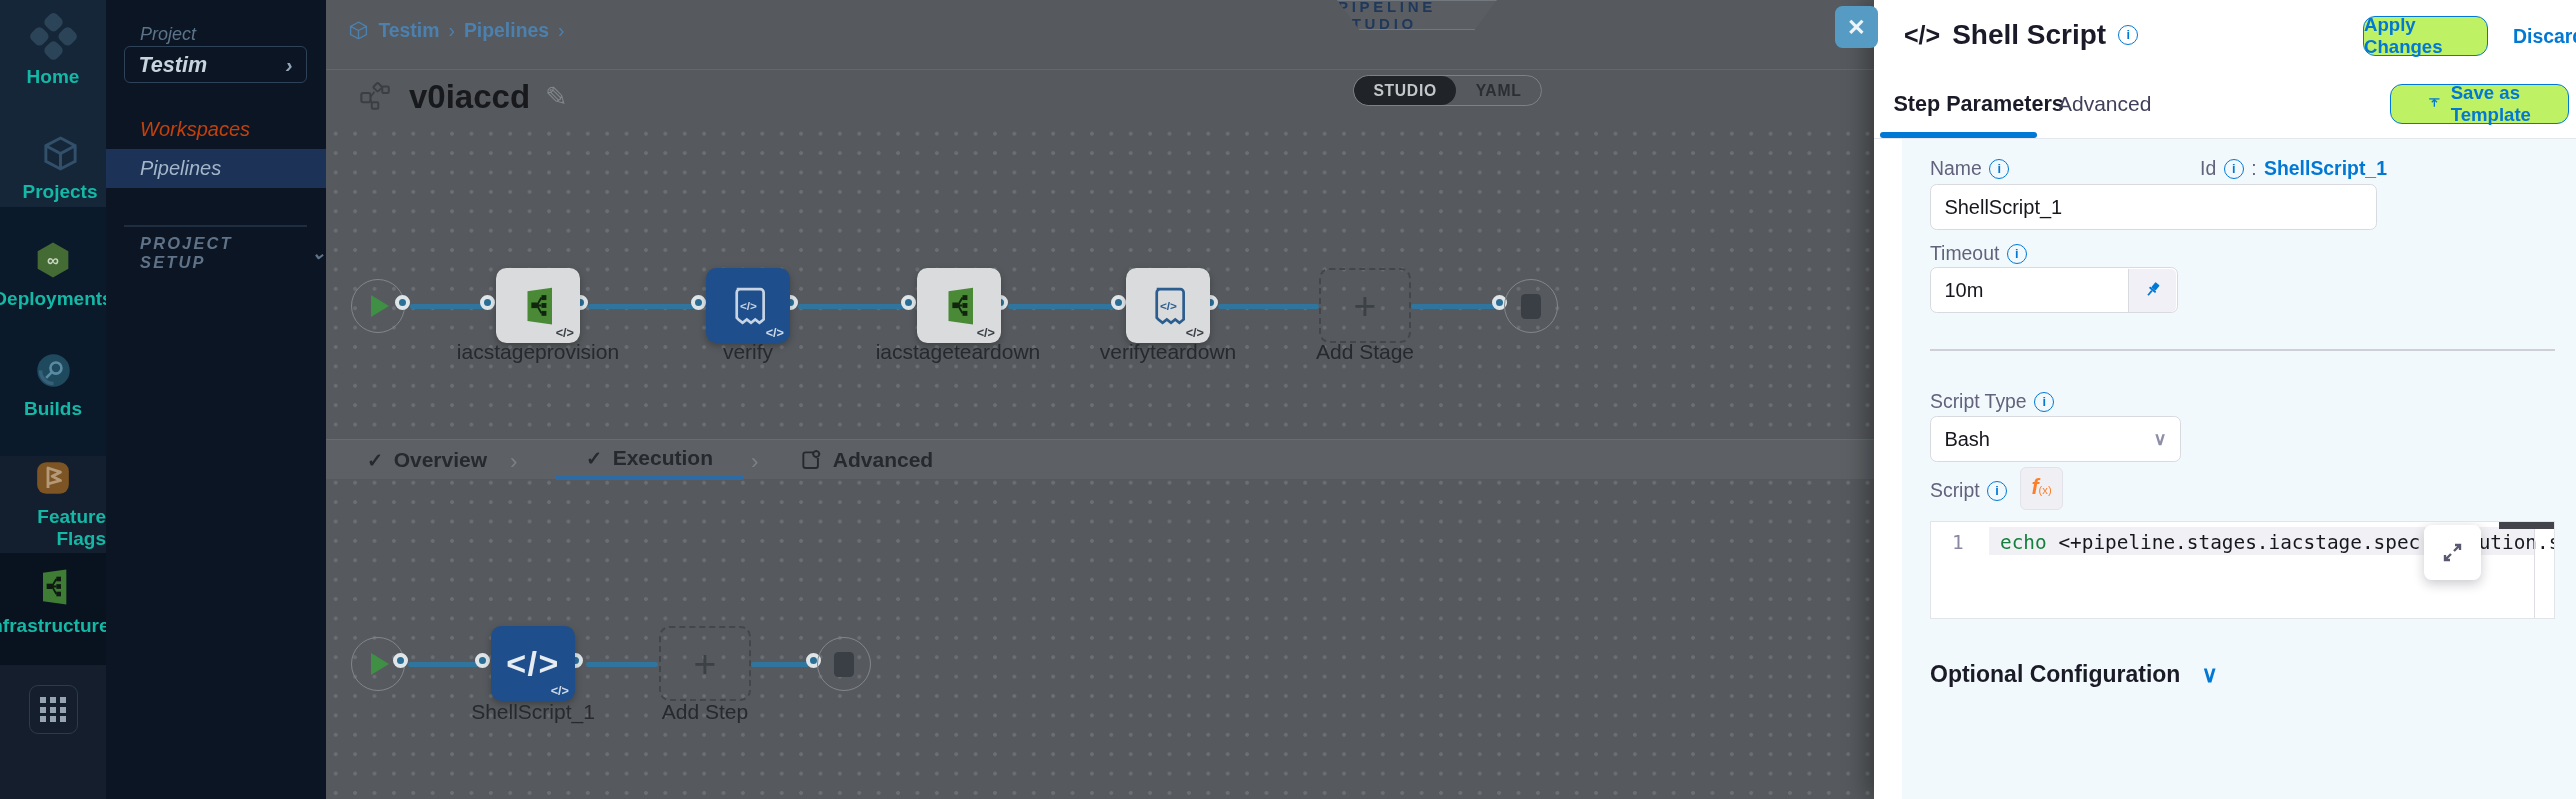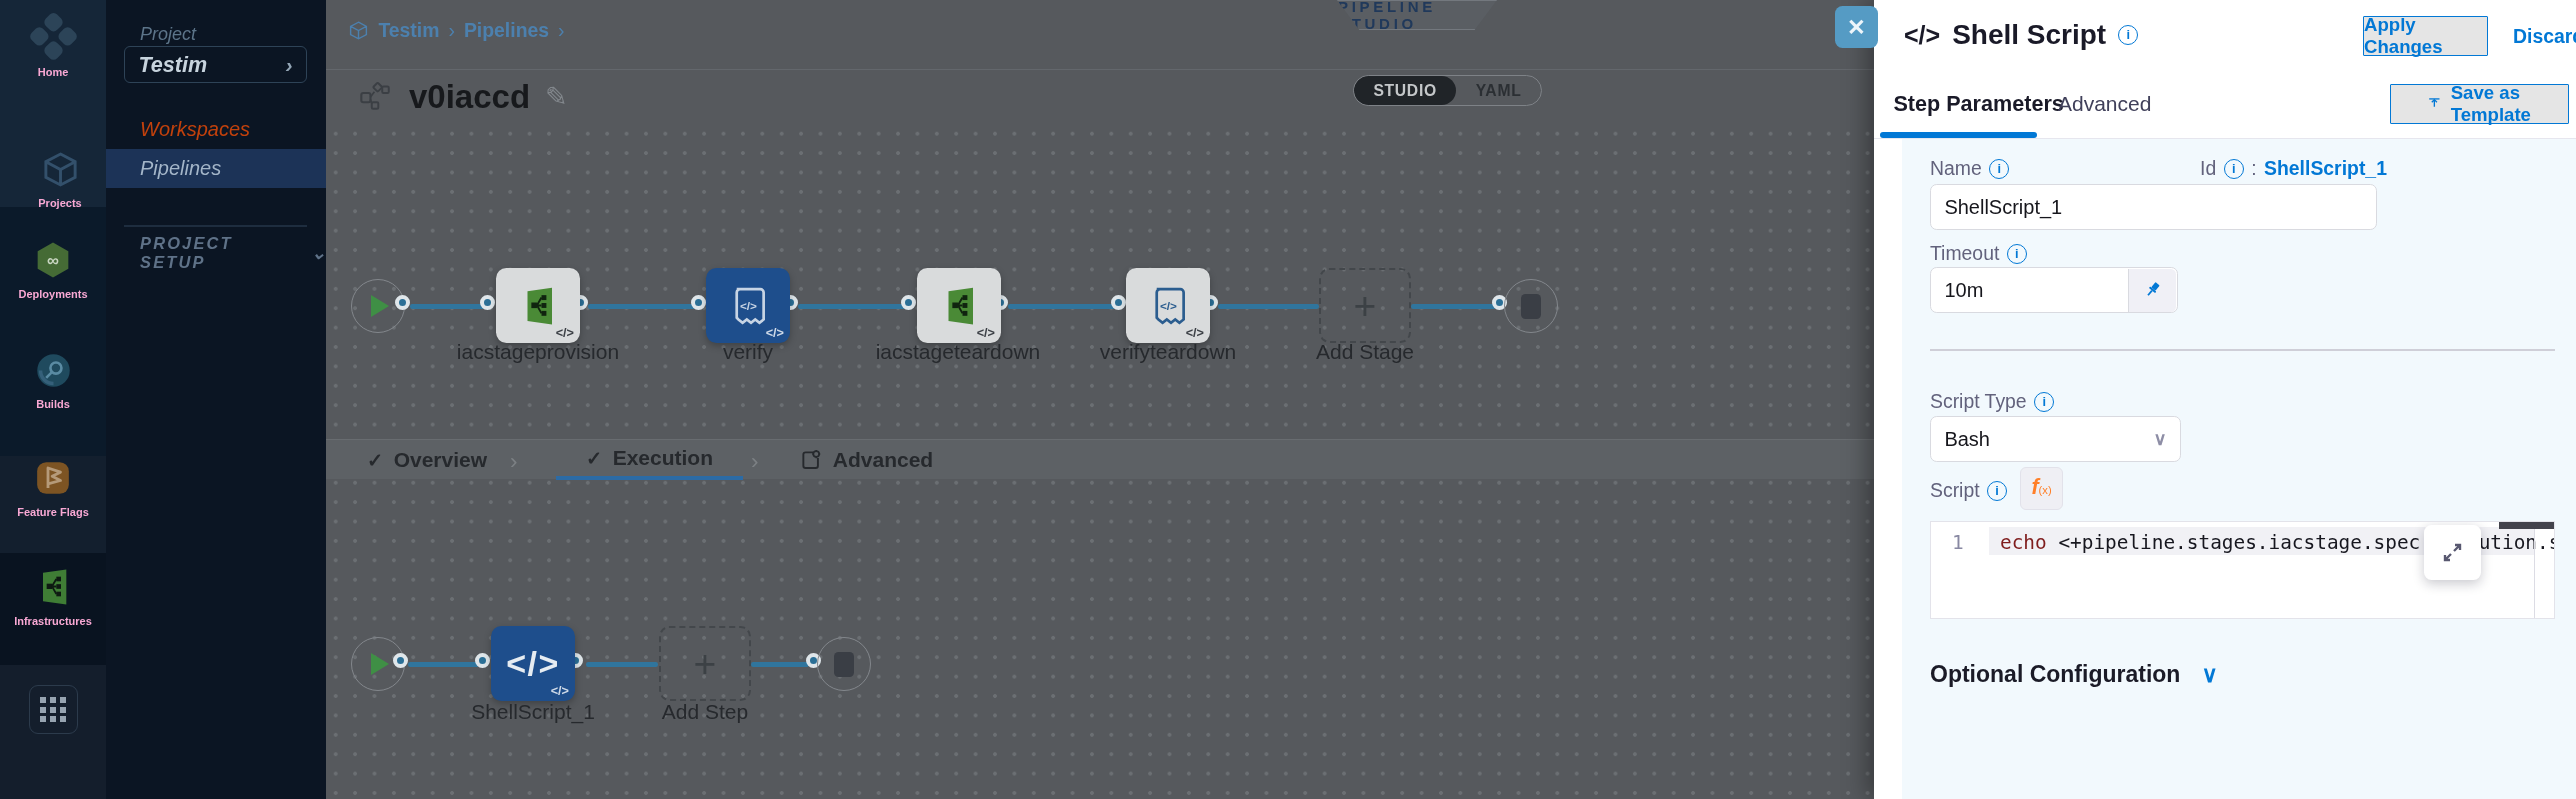--- a/index.html
+++ b/index.html
@@ -7,21 +7,21 @@
   body { font-family:"Liberation Sans", sans-serif; background:#56595d; position:relative; }
 
   
   .rail { position:absolute; left:0; top:0; width:106px; height:799px; background:#0b1a2a; z-index:5; }
   .rail-hl { position:absolute; left:0; width:106px; }
   .hl-top { top:0; height:207px; background:#152638; }
   .hl-ff  { top:456px; height:97px; background:#131f2e; }
   .hl-infra { top:553px; height:112px; background:#091320; }
   .hl-bot { top:665px; height:134px; background:#141e2c; }
   .rail-item { position:absolute; left:0; width:106px; display:flex; flex-direction:column; align-items:center; gap:7.5px; }
-  .rail-label { font-size:11px; color:#f9a8d4; font-weight:700; text-align:center; }
+  .rail-label { font-size:19px; color:#14b8a6; font-weight:700; text-align:right; }
   .logo-diamond { width:39px; height:39px; transform:rotate(45deg); display:grid; grid-template-columns:16.4px 16.4px; grid-template-rows:16.4px 16.4px; gap:3.7px; }
   .logo-diamond span { background:#2c4458; border-radius:5.2px; display:block; }
   .grid-btn { width:49px; height:49px; border:1.5px solid #2c3b4c; border-radius:9px; display:flex; align-items:center; justify-content:center; }
   .grid-dots { display:grid; grid-template-columns:repeat(3,6px); grid-template-rows:repeat(3,6px); gap:3.7px; }
   .grid-dots i { background:#97a4b1; display:block; }
 
   
   .pnav { position:absolute; left:106px; top:0; width:220px; height:799px; background:#0b1523; z-index:5;font-style:italic; }
   .pnav-label { position:absolute; left:34px; top:24px; font-size:18px; color:#5c7489; }
   .proj-select { position:absolute; left:18px; top:46px; width:183px; height:37px; border:1.5px solid #2e4357; border-radius:6px; display:flex; align-items:center; justify-content:space-between; padding:0 13.4px; }
@@ -75,21 +75,21 @@
 
   
   .xbtn { position:absolute; left:1835px; top:6px; width:43px; height:42px; background:#559bc4; border-radius:7.5px; z-index:9;
     display:flex; align-items:center; justify-content:center; color:#eef5fa; font-size:22.4px; font-weight:700; }
   .drawer { position:absolute; left:1874px; top:0; width:702px; height:799px; background:#ffffff; z-index:8; box-shadow:-7.5px 0 22.4px rgba(0,0,0,.35); }
   .d-head { position:absolute; left:0; top:0; width:100%; height:72px; background:#fff; }
   .d-title { position:absolute; left:30px; top:19.4px; display:flex; align-items:center; gap:12px; }
   .d-title .glyph { font-size:25px; font-weight:800; color:#1a1a28; }
   .d-title .txt { font-size:28px; font-weight:800; color:#1a1a28; }
   .info { display:inline-flex; width:20px; height:20px; border:1.5px solid #0278d5; border-radius:50%; color:#0278d5; font-size:12.7px; font-weight:700; align-items:center; justify-content:center; font-style:normal; }
-  .btn-outline { border:1.5px solid #0278d5; color:#0278d5; background:#e5e5e5; border-radius:1px; display:flex; align-items:center; justify-content:center; font-weight:700; }
+  .btn-outline { border:1.5px solid #0278d5; color:#0278d5; background:#bef264; border-radius:12px; display:flex; align-items:center; justify-content:center; font-weight:700; }
   .d-apply { position:absolute; left:489px; top:16.4px; width:125px; height:40px; font-size:18.6px; }
   .d-discard { position:absolute; left:639px; top:25px; font-size:19.4px; color:#0278d5; font-weight:700; }
   .d-tabs { position:absolute; left:0; top:72px; width:100%; height:67px; background:#fff; border-bottom:1.5px solid #e6e6ee; }
   .d-tab1 { position:absolute; left:19.4px; top:19.4px; font-size:21.6px; font-weight:800; color:#1a1a28; }
   .d-tab2 { position:absolute; left:184px; top:20px; font-size:21px; color:#40405a; }
   .d-underline { position:absolute; left:6px; top:60px; width:157px; height:6px; border-radius:3.7px; background:#0278d5; }
   .d-savetpl { position:absolute; left:516px; top:12px; width:179px; height:40px; font-size:18.6px; gap:9px;padding-left:36px; }
   .d-body { position:absolute; left:0; top:139px; width:100%; height:661px; background:#f2f9fd;margin-left:28px; }
   .flabel { position:absolute; display:flex; align-items:center; gap:7.5px; font-size:19.4px; color:#62627c; }
   .finput { position:absolute; height:46px; background:#fff; border:1.5px solid #d9dae0; border-radius:6.7px; font-size:20px; color:#16161c; padding:0 13.4px; font-family:"Liberation Sans",sans-serif; }
@@ -99,21 +99,21 @@
   .ddiv { position:absolute; left:28px; top:210px; width:625px; height:1.5px; background:#cfcfd8; }
   .dselect { display:flex; align-items:center; justify-content:space-between; }
   .dselect .ch { color:#8e8ea6; font-size:18px; font-weight:700; }
   .fx-btn { position:absolute; left:118px; top:328px; width:43px; height:43px; background:#efeff4; border:0.7px solid #e2e2ea; border-radius:6px; display:flex; align-items:flex-start; justify-content:center; padding-top:6px; }
   .fx-btn .f { color:#ff7f28; font-size:21.6px; font-style:italic; font-weight:700; }
   .fx-btn .x { color:#ff7f28; font-size:11.2px; margin-top:10.4px; }
   .editor { position:absolute; left:28px; top:382px; width:625px; height:98px; background:#fff; border:0.7px solid #e3e3ea; overflow:hidden; }
   .ed-activeline { position:absolute; left:58px; top:5.2px; right:19.4px; height:28px; background:#f1f1f5; }
   .ed-num { position:absolute; left:21px; top:9px; font-family:"DejaVu Sans Mono",monospace; font-size:19.4px; color:#8888a2; }
   .ed-code { position:absolute; left:69px; top:9px; font-family:"DejaVu Sans Mono",monospace; font-size:19.4px; color:#17171f; white-space:pre; }
-  .ed-code .kw { color:#7f1d1d; }
+  .ed-code .kw { color:#15803d; }
   .ed-vline { position:absolute; right:19.4px; top:0; bottom:0; width:0.7px; background:#dcdce4; }
   .ed-hthumb { position:absolute; right:0; top:0; width:55px; height:6.7px; background:#43434c; }
   .ed-expand { position:absolute; right:73px; top:3px; width:57px; height:55px; background:#fff; border-radius:7.5px; box-shadow:0 3.7px 12px rgba(20,20,40,.22); display:flex; align-items:center; justify-content:center; }
   .optcfg { position:absolute; left:28px; top:522px; display:flex; align-items:center; gap:21px; }
   .optcfg .t { font-size:23px; font-weight:800; color:#1b1b27; }
   .optcfg .ch { font-size:22.4px; color:#0278d5; font-weight:700; }
   svg { display:block; }
 </style>
 </head>
 <body>
@@ -127,21 +127,21 @@
   <div class="rail-item" style="top:19.4px;">
     <div class="logo-diamond">
         <span></span>
         <span></span>
         <span></span>
         <span></span>
       </div>
     <div class="rail-label">Home</div>
   </div>
 
-  <div class="rail-item" style="top:150px;padding-left:14px;">
+  <div class="rail-item" style="top:134px;padding-left:14px;">
     <svg width="39" height="39" viewBox="0 0 24 24">
       <path d="M12 2.5 L21 7.2 L21 16.8 L12 21.5 L3 16.8 L3 7.2 Z M3 7.2 L12 12 L21 7.2 M12 12 L12 21.5" fill="none" stroke="#33506b" stroke-width="1.8"></path>
     </svg>
     <div class="rail-label">Projects</div>
   </div>
 
   <div class="rail-item" style="top:240px;">
     <svg width="40" height="40" viewBox="0 0 24 24">
       <path d="M12 1.5 L21.2 6.7 L21.2 17.3 L12 22.5 L2.8 17.3 L2.8 6.7 Z" fill="#456b35"></path>
       <text x="12" y="15.6" font-size="10" fill="#c9d6c2" text-anchor="middle" font-weight="bold">∞</text>

